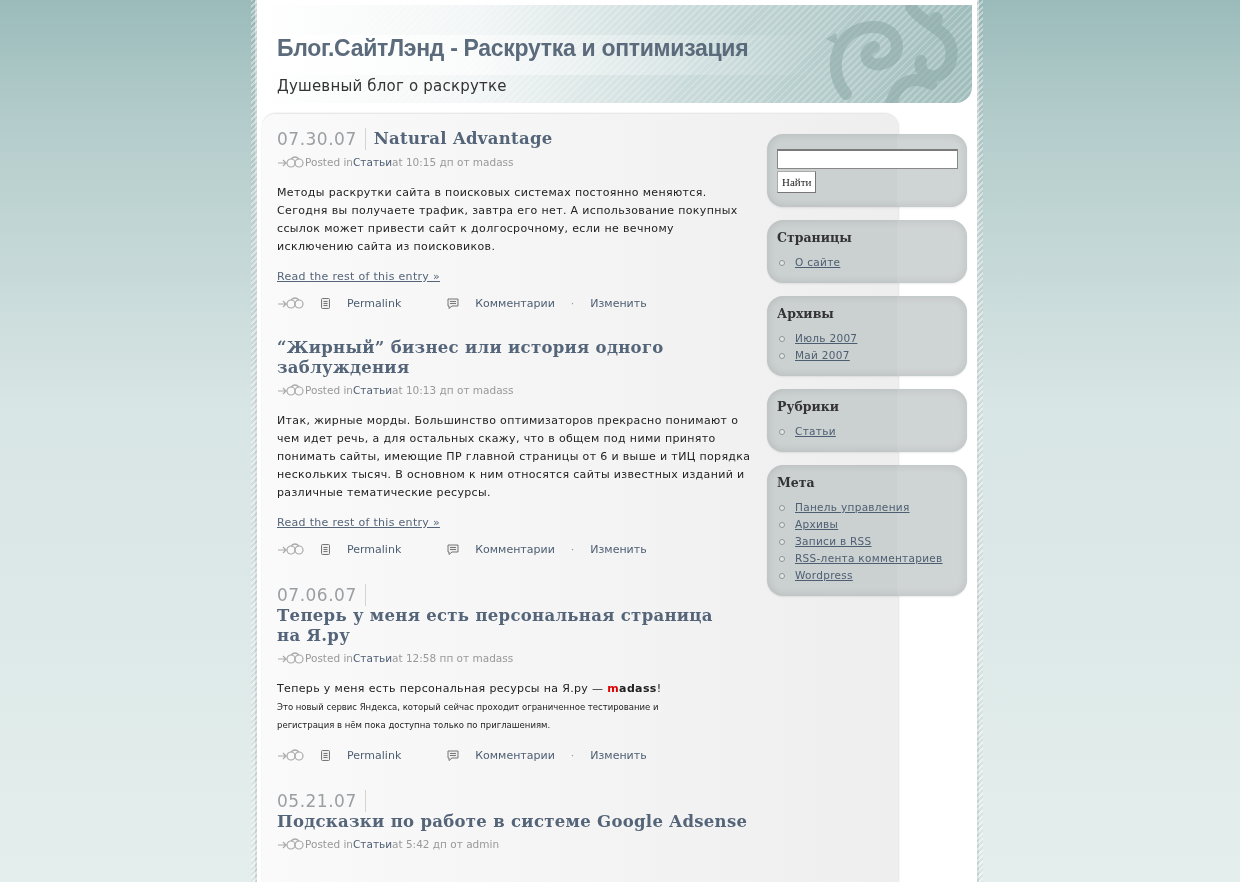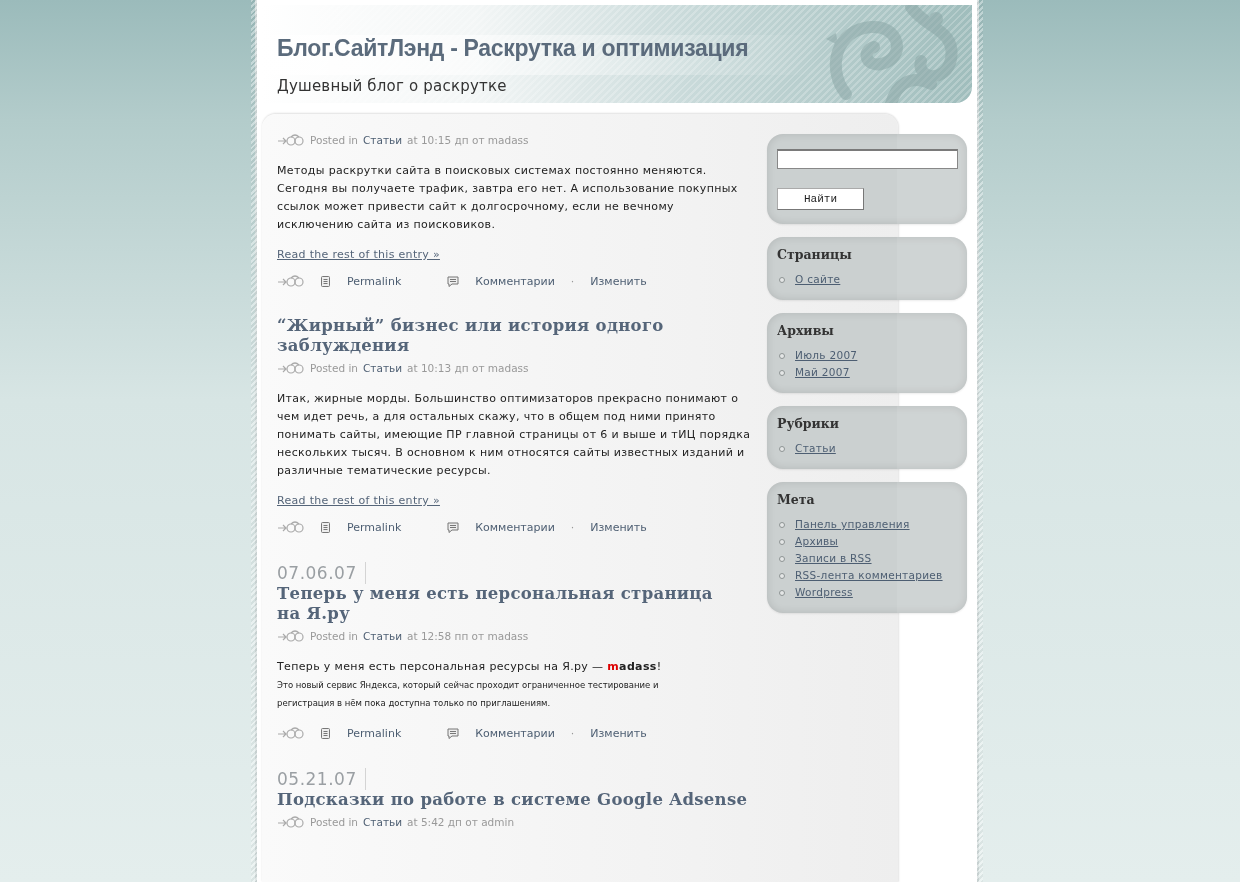--- a/index.html
+++ b/index.html
@@ -65,21 +65,21 @@
     letter-spacing: 0.5px;
   }
   .post-date.solo { display: inline-block; }
   .post-title {
     font-family: "DejaVu Serif", serif; font-weight: bold; font-size: 16.5px;
     color: #556579; line-height: 20px; text-decoration: none; letter-spacing: 0.3px;
     display: block;
   }
   .post-head .post-title { line-height: 22px; }
   .post-meta {
-    margin-top: 4px; font-size: 10.5px; color: #999; display: flex; align-items: center; gap: 5px;
+    margin-top: 4px; font-size: 10.5px; color: #999; display: flex; align-items: center; 
     height: 16px;
   }
   .post-meta a { color: #4d5e72; text-decoration: none; }
   .swirl { width: 28px; height: 14px; display: inline-block; }
   .post-body {
     margin-top: 14px; font-size: 11px; line-height: 18px; color: #222; letter-spacing: 0.35px;
   }
   .post-body .small { font-size: 8.5px; line-height: 18px; letter-spacing: 0; }
   .red-m { color: #d00; font-weight: bold; }
   .bold-rest { font-weight: bold; }
@@ -115,23 +115,23 @@
     width: 6px; height: 6px; border: 1px solid #8e9494; border-radius: 50%; background: #e4e6e6;
     margin-right: 10px; margin-left: 2px;
   }
   .widget li a { color: #4d5e72; text-decoration: underline; letter-spacing: 0.3px; }
   .search-widget { padding-top: 15px; padding-bottom: 14px; }
   .search-input {
     width: 181px; height: 20px; border: 1px solid #888; border-top: 2px solid #7a7a7a;
     background: #fff; display: block; position: relative; z-index: 1;
   }
   .search-btn {
-    margin-top: 19px; height: 22px; padding: 0 26px; font-size: 11px; color: #222;
+    margin-top: 2px; height: 22px; padding: 0 4px; font-size: 11px; color: #222;
     background: #fff; border: 1px solid #aaa; border-right-color: #777; border-bottom-color: #777;
-    position: relative; z-index: 1; font-family: Liberation Mono, monospace;
+    position: relative; z-index: 1; font-family: Liberation Serif, serif;
   }
 </style>
 </head>
 <body>
 
 <div class="page-shell">
   <div class="header">
     <div class="header-band"></div>
     <svg class="ornament" viewBox="0 0 150 112">
       <g fill="none" stroke="#8aa7a6" stroke-width="12" stroke-linecap="round">
@@ -147,20 +147,24 @@
     <div class="site-title">Блог.СайтЛэнд - Раскрутка и оптимизация</div>
     <div class="site-desc">Душевный блог о раскрутке</div>
   </div>
 </div>
 
 <div class="content-bg"></div>
 
 <div class="posts">
 
   <div class="post">
+    <div class="post-head">
+      <span class="post-date">07.30.07</span>
+      <a class="post-title" href="#">Natural Advantage</a>
+    </div>
     <div class="post-meta">
       <svg class="swirl" viewBox="0 0 28 14">
           <path d="M1 8 h8 M6 5 l3 3 l-3 3" stroke="#aaa" fill="none" stroke-width="1.2"></path>
           <circle cx="14" cy="8" r="4" stroke="#aaa" fill="none" stroke-width="1.2"></circle>
           <circle cx="22" cy="8" r="4" stroke="#aaa" fill="none" stroke-width="1.2"></circle>
           <path d="M14 4 q4 -4 8 0" stroke="#aaa" fill="none" stroke-width="1.2"></path>
         </svg>
       <span>Posted in</span>
       <a href="#">Статьи</a>
       <span>at 10:15 дп от madass</span>

